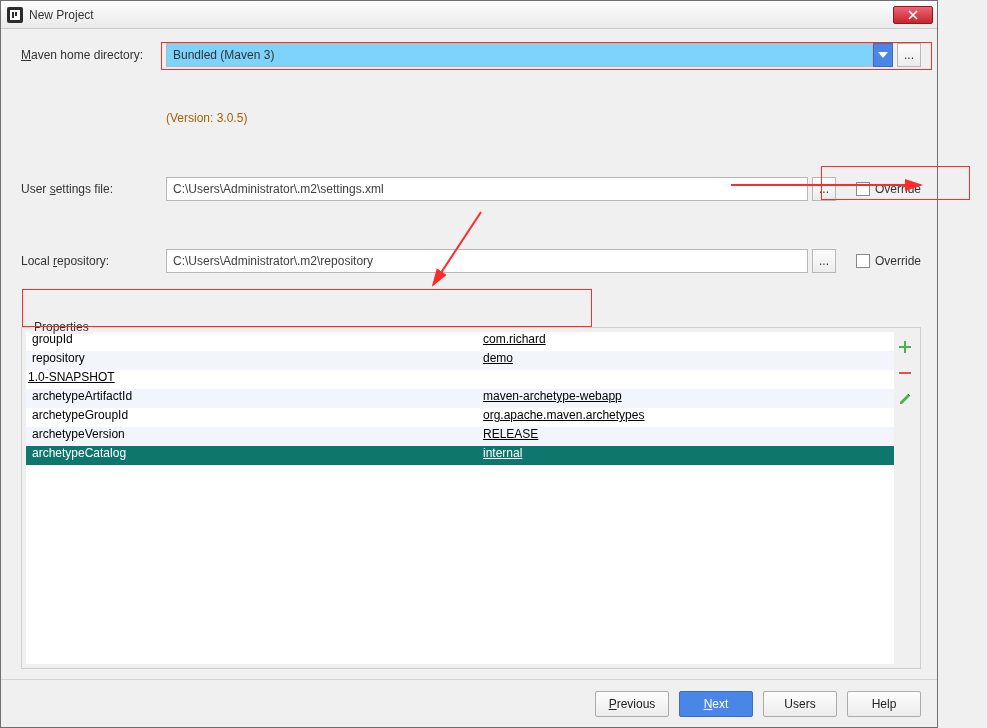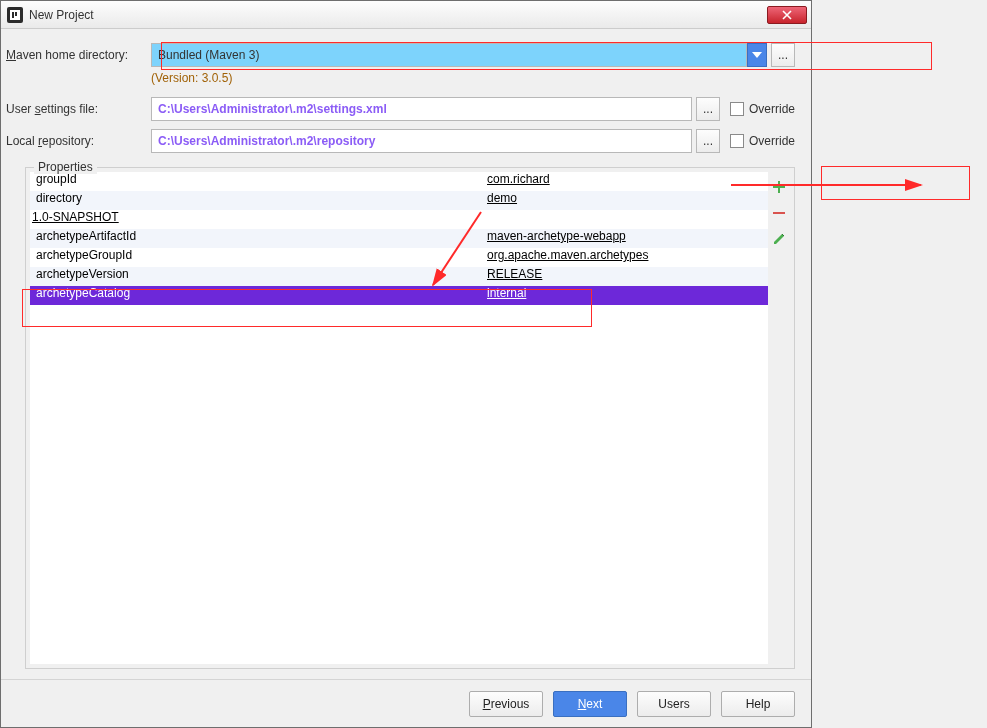--- a/index.html
+++ b/index.html
@@ -1,50 +1,50 @@
 <!DOCTYPE html>
 <html><head>
 <meta charset="utf-8">
 <style>
   * { box-sizing: border-box; font-family: "Segoe UI", Tahoma, sans-serif; font-size: 12px; }
   html, body { margin: 0; padding: 0; width: 987px; height: 728px; background: #f0f0f0; }
-  .window { width: 812px; height: 728px; border: 1px solid #6e6e6e; background: #f0f0f0; display: flex; flex-direction: column; position: relative; }
+  .window { width: 938px; height: 728px; border: 1px solid #6e6e6e; background: #f0f0f0; display: flex; flex-direction: column; position: relative; }
   .titlebar { height: 28px; background: linear-gradient(#fdfdfd, #eaeaea); border-bottom: 1px solid #ccc; display: flex; align-items: center; padding: 0 4px 0 6px; }
   .titlebar .icon { width: 16px; height: 16px; background: #2b2b2b; border-radius: 2px; display: flex; align-items: center; justify-content: center; margin-right: 6px; }
   .titlebar .icon svg { width: 12px; height: 12px; }
   .titlebar .title { flex: 1; color: #333; }
   .closebtn { width: 40px; height: 18px; background: linear-gradient(#e67, #c8232c); border: 1px solid #8a1a20; border-radius: 2px; display: flex; align-items: center; justify-content: center; color: #fff; }
   .closebtn svg { width: 10px; height: 10px; }
 
-  .content { flex: 1; padding: 14px 16px 10px 5px; display: flex; flex-direction: column; }
+  .content { flex: 1; padding: 14px 16px 10px 20px; display: flex; flex-direction: column; gap: 40px; }
 
   .row { display: flex; align-items: center; margin-bottom: 8px; }
   .row-label { width: 145px; color: #333; }
   .row-label .mn { text-decoration: underline; }
 
   .combo { flex: 1; display: flex; align-items: center; }
   .combo-input { flex: 1; height: 24px; border: 1px solid #b8b8b8; background: #7dd3fc; padding: 0 6px; display: flex; align-items: center; color: #333; }
   .combo-arrow { width: 20px; height: 24px; background: #4a86e8; border: 1px solid #3a6fc0; display: flex; align-items: center; justify-content: center; }
   .combo-arrow svg { width: 10px; height: 6px; fill: #fff; }
   .ellipsis-btn { width: 24px; height: 24px; border: 1px solid #b8b8b8; background: linear-gradient(#fdfdfd,#ececec); margin-left: 4px; display: flex; align-items: center; justify-content: center; color: #333; }
 
   .version-note { margin-left: 145px; color: #a16207; margin-top: -4px; margin-bottom: 12px; }
 
-  .textfield { flex: 1; height: 24px; border: 1px solid #b8b8b8; background: #fff; padding: 0 6px; display: flex; align-items: center; color: #8b5cf6; font-weight: bold; }
-  .override-wrap { display: flex; align-items: center; margin-left: 10px; }
+  .textfield { flex: 1; height: 24px; border: 1px solid #b8b8b8; background: #fff; padding: 0 6px; display: flex; align-items: center; color: #404040; }
+  .override-wrap { display: flex; align-items: center; margin-left: 20px; }
   .checkbox { width: 14px; height: 14px; border: 1px solid #8a8a8a; background: #fff; margin-right: 5px; }
   .override-label { color: #333; }
 
-  .group { flex: 1; border: 1px solid #cfcfcf; margin-top: 6px; position: relative; padding: 4px 4px 4px 4px; display: flex; margin-left: 19px; }
+  .group { flex: 1; border: 1px solid #cfcfcf; margin-top: 6px; position: relative; padding: 4px 4px 4px 4px; display: flex; }
   .group-title { position: absolute; top: -8px; left: 8px; background: #f0f0f0; padding: 0 4px; color: #333; }
   .props-table { flex: 1; background: #fff; border: none; overflow: auto; }
   .prow { display: flex; height: 19px; align-items: flex-start; }
   .prow:nth-child(odd) { background: #fff; }
   .prow:nth-child(even) { background: #f2f5fb; }
-  .prow.selected { background: #6d28d9; color: #fff; }
+  .prow.selected { background: #0f766e; color: #fff; }
   .pcell-k { width: 455px; padding-left: 6px; }
   .pcell-v { flex: 1; padding-left: 2px; text-decoration: underline; }
 
   .side-btns { width: 22px; display: flex; flex-direction: column; align-items: center; padding-top: 6px; gap: 8px; }
   .side-btn { width: 18px; height: 18px; display: flex; align-items: center; justify-content: center; cursor: pointer; }
 
   .footer { height: 48px; border-top: 1px solid #d4d4d4; display: flex; align-items: center; justify-content: flex-end; padding: 0 16px; gap: 10px; }
   .btn { min-width: 74px; height: 26px; border: 1px solid #adadad; background: linear-gradient(#fdfdfd,#ececec); border-radius: 2px; display: flex; align-items: center; justify-content: center; color: #222; padding: 0 10px; }
   .btn.primary { background: #4a86e8; border-color: #3a6fc0; color: #fff; }
   .btn .mn { text-decoration: underline; }
@@ -112,21 +112,21 @@
     </div>
 
     <div class="group">
       <span class="group-title">Properties</span>
       <div class="props-table" id="props-table">
           <div class="prow">
             <div class="pcell-k">groupId</div>
             <div class="pcell-v">com.richard</div>
           </div>
           <div class="prow">
-            <div class="pcell-k">directory</div>
+            <div class="pcell-k">repository</div>
             <div class="pcell-v">demo</div>
           </div>
           <div class="prow">
             <div class="pcell-v">1.0-SNAPSHOT</div>
           </div>
           <div class="prow">
             <div class="pcell-k">archetypeArtifactId</div>
             <div class="pcell-v">maven-archetype-webapp</div>
           </div>
           <div class="prow">

